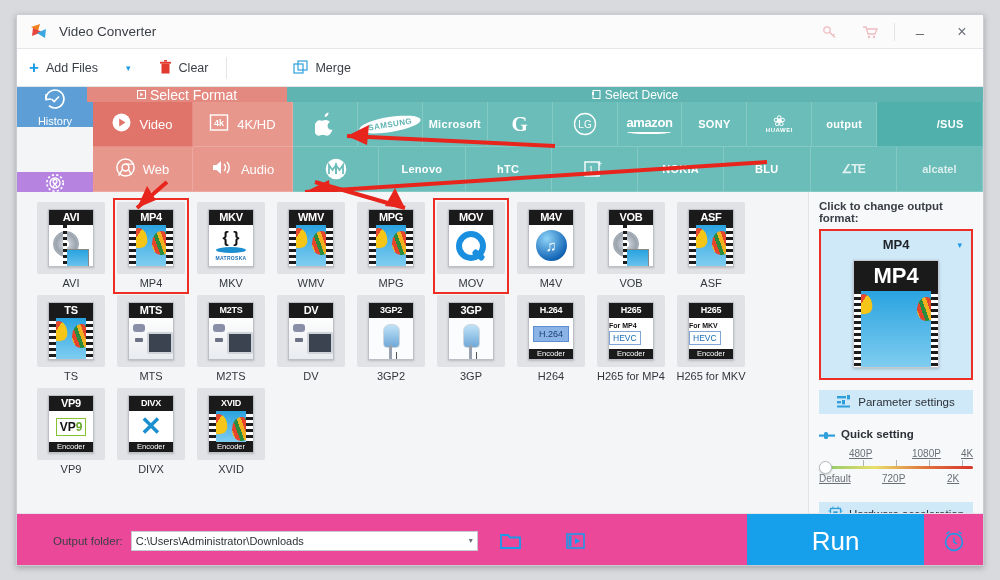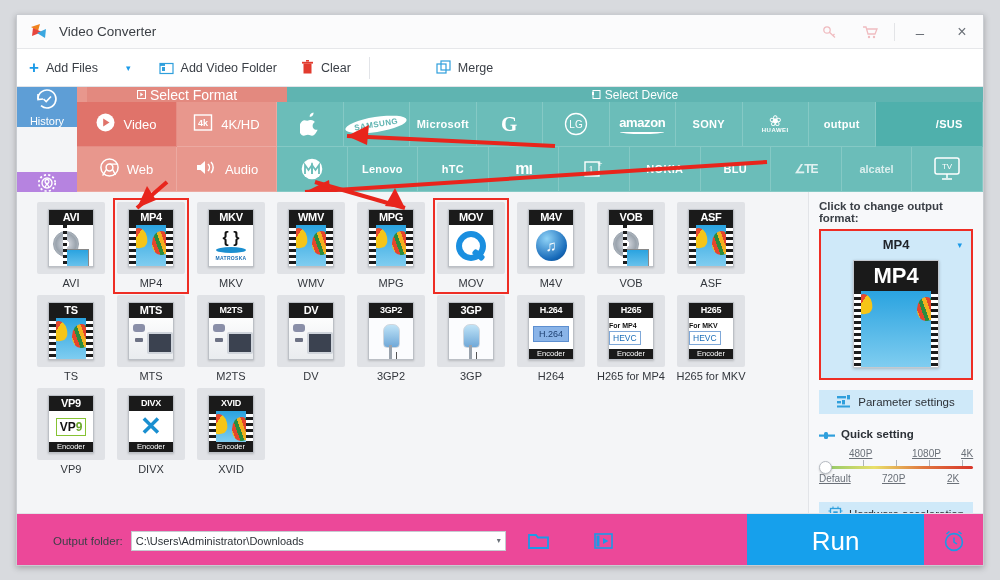--- a/index.html
+++ b/index.html
@@ -29,21 +29,21 @@
   .plus{ color:#1a9ae8; font-size:17px; font-weight:bold; line-height:1; }
   .caret{ color:#1a9ae8; font-size:9px; padding:0 16px; }
   .tool-div{ width:1px; height:22px; background:#e2e4e8; margin:0 6px; }
   
   .strip{ height:105px; display:flex; position:relative; }
   .striphdr{ position:absolute; top:0; left:70px; right:0; height:15px; display:flex; }
   .hdr-fmt{ width:200px; background:#e3897f; color:#fff; font-size:14px;
             display:flex; align-items:center; justify-content:center; gap:4px; }
   .hdr-dev{ flex:1; background:#5fb4b1; color:#fff; font-size:12px;
             display:flex; align-items:center; justify-content:center; gap:4px; }
-  .sidecol{ width:60px; display:flex; flex-direction:column;gap:45px; }
+  .sidecol{ width:76px; display:flex; flex-direction:column;gap:45px; }
   .sidebtn{ flex:1; display:flex; flex-direction:column; align-items:center; justify-content:center;
             color:#fff; font-size:11px; gap:2px; }
   .sb-history{ background:#5e9ed6; }
   .sb-custom{ background:#b683e0; }
   .fmtcol{ width:200px; padding-top:15px; display:flex; flex-direction:column; background:#e8978d; }
   .fmtrow{ flex:1; display:flex; }
   .fmtcell{ flex:1; display:flex; align-items:center; justify-content:center; gap:8px;
             color:#fff; font-size:13px; border-right:1px solid rgba(255,255,255,.18);
             border-bottom:1px solid rgba(255,255,255,.18); }
   .fmtcell.sel{ background:#e0736a; }
@@ -151,21 +151,21 @@
   .gpu.nv{ color:#3a3f46; } .gpu.intel{ color:#c3c7cc; }
   .nvlogo{ width:14px; height:12px; background:#76b900; border-radius:2px; position:relative; }
   .nvlogo:after{ content:""; position:absolute; left:3px; top:3px; width:8px; height:6px;
       border:2px solid #fff; border-radius:50%; }
   .intellogo{ width:20px; height:11px; border:1px solid #d5d8dc; border-radius:50%;
       color:#c3c7cc; font-size:6px; display:flex; align-items:center; justify-content:center; }
   
   .bottom{ height:54px; background:#ec4899; border-top:1px solid #e2e4e8; display:flex; align-items:center;
            position:relative; }
   .oflabel{ font-size:11.5px; color:#3a3f46; margin-left:36px; }
-  .ofinput{ margin-left:8px; width:375px; height:20px; background:#fff; border:1px solid #c6cad0;
+  .ofinput{ margin-left:8px; width:347px; height:20px; background:#fff; border:1px solid #c6cad0;
             display:flex; align-items:center; padding:0 4px; font-size:11px; color:#2c3137; position:relative; }
   .ofcaret{ position:absolute; right:4px; color:#6a7078; font-size:8px; }
   .icbtn{ margin-left:22px; display:flex; align-items:center; justify-content:center; color:#1a9ae8; }
   .runbtn{ position:absolute; right:59px; top:0; width:177px; height:54px; background:#16a0ec;
            color:#fff; font-size:26px; display:flex; align-items:center; justify-content:center; }
   .clockbtn{ position:absolute; right:0; top:0; width:59px; height:54px; display:flex;
              align-items:center; justify-content:center; color:#1a9ae8; }
   
   .arrow{ position:absolute; pointer-events:none; }
 </style>
@@ -204,30 +204,20 @@
   </div>
 
   <div class="toolbar">
     <div class="tool">
       <span class="plus ic">+</span>
       <span>Add Files</span>
     </div>
     <div class="caret">▾</div>
     <div class="tool">
       <span class="ic">
-        <svg width="15" height="14" viewBox="0 0 15 14">
-            <rect x="1" y="2.5" width="13" height="10" fill="none" stroke="#2f9fdc" stroke-width="1.2"></rect>
-            <rect x="1" y="2.5" width="5" height="2.4" fill="#2f9fdc"></rect>
-            <rect x="3" y="6" width="3" height="4" fill="#2f9fdc"></rect>
-          </svg>
-      </span>
-      <span>Add Video Folder</span>
-    </div>
-    <div class="tool">
-      <span class="ic">
         <svg width="13" height="15" viewBox="0 0 13 15">
             <rect x="2.5" y="3.5" width="8" height="10" fill="#e23b2e"></rect>
             <rect x="1" y="1.8" width="11" height="1.8" fill="#e23b2e"></rect>
             <rect x="5" y="0" width="3" height="1.6" fill="#e23b2e"></rect>
           </svg>
       </span>
       <span>Clear</span>
     </div>
     <div class="tool-div"></div>
     <div class="tool" style="margin-left:48px">
@@ -381,47 +371,37 @@
               <path d="M11 16 V7 l3.5 5 L18 7 v9" fill="none" stroke="#6bbdb9" stroke-width="1.8"></path>
             </svg>
           </div>
           <div class="devcell">
             <span class="brand">Lenovo</span>
           </div>
           <div class="devcell">
             <span class="brand">hTC</span>
           </div>
           <div class="devcell">
-            <span style="font-size:16px;font-weight:bold;letter-spacing:-1px">mı</span>
-          </div>
-          <div class="devcell">
             <svg width="20" height="20" viewBox="0 0 20 20">
               <rect x="1" y="3" width="14" height="14" fill="none" stroke="#fff" stroke-width="1.4"></rect>
               <text x="7" y="14" font-size="10" fill="#fff" text-anchor="middle" font-family="Liberation Serif">1</text>
               <text x="16" y="8" font-size="9" fill="#fff" text-anchor="middle">+</text>
             </svg>
           </div>
           <div class="devcell">
             <span class="brand">NOKIA</span>
           </div>
           <div class="devcell">
             <span class="brand">BLU</span>
           </div>
           <div class="devcell">
             <span style="font-size:12px;font-weight:bold;opacity:.8;letter-spacing:-1px">∠TE</span>
           </div>
           <div class="devcell">
             <span style="font-size:11px;font-weight:bold;opacity:.75">alcatel</span>
-          </div>
-          <div class="devcell">
-            <svg width="30" height="26" viewBox="0 0 30 26">
-              <rect x="3" y="2" width="24" height="16" rx="2" fill="none" stroke="#fff" stroke-width="1.5"></rect>
-              <text x="15" y="13" font-size="8" fill="#fff" text-anchor="middle" font-family="Liberation Sans">TV</text>
-              <path d="M15 18 v4 M10 23 h10" stroke="#fff" stroke-width="1.5"></path>
-            </svg>
           </div>
         </div>
     </div>
 
     <svg class="arrow" style="left:290px; top:33px; width:250px; height:32px;">
       <path d="M248 26 L40 16" stroke="#e8251c" stroke-width="4" fill="none"></path>
       <path d="M40 16 L62 5 L60 25 Z" fill="#e8251c"></path>
     </svg>
 
     <svg class="arrow" style="left:240px; top:55px; width:520px; height:55px;">

